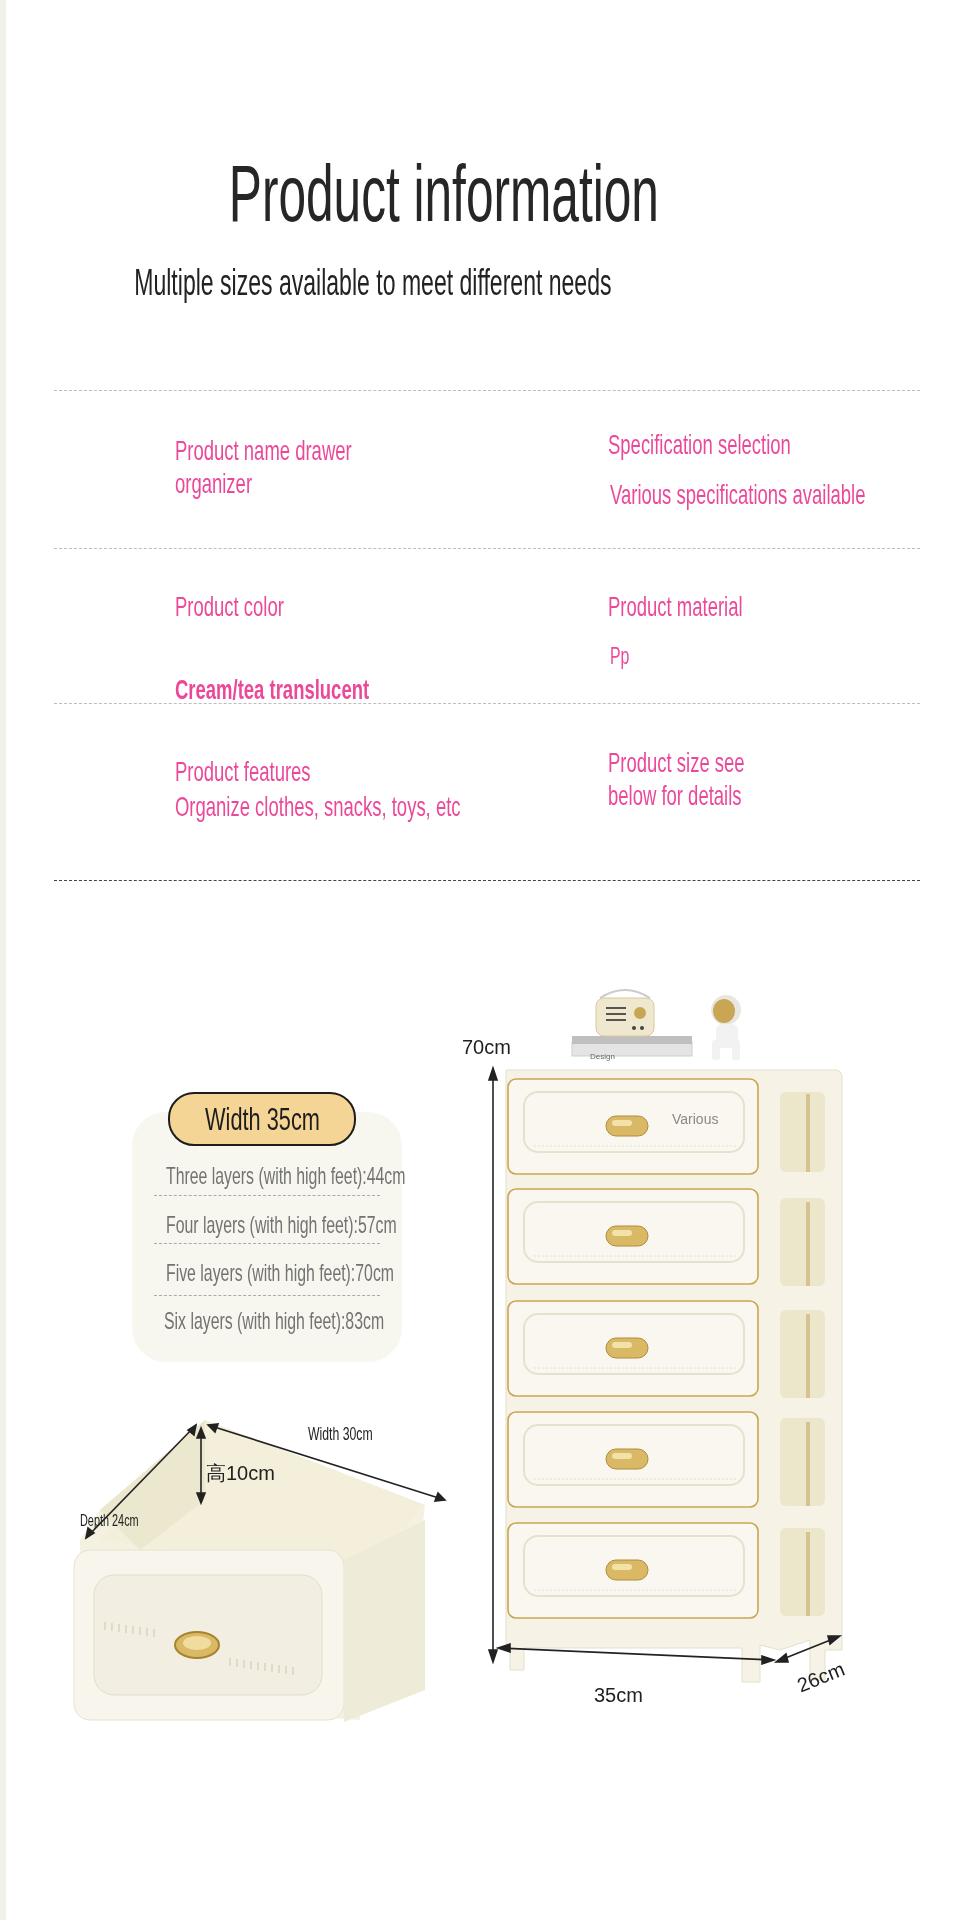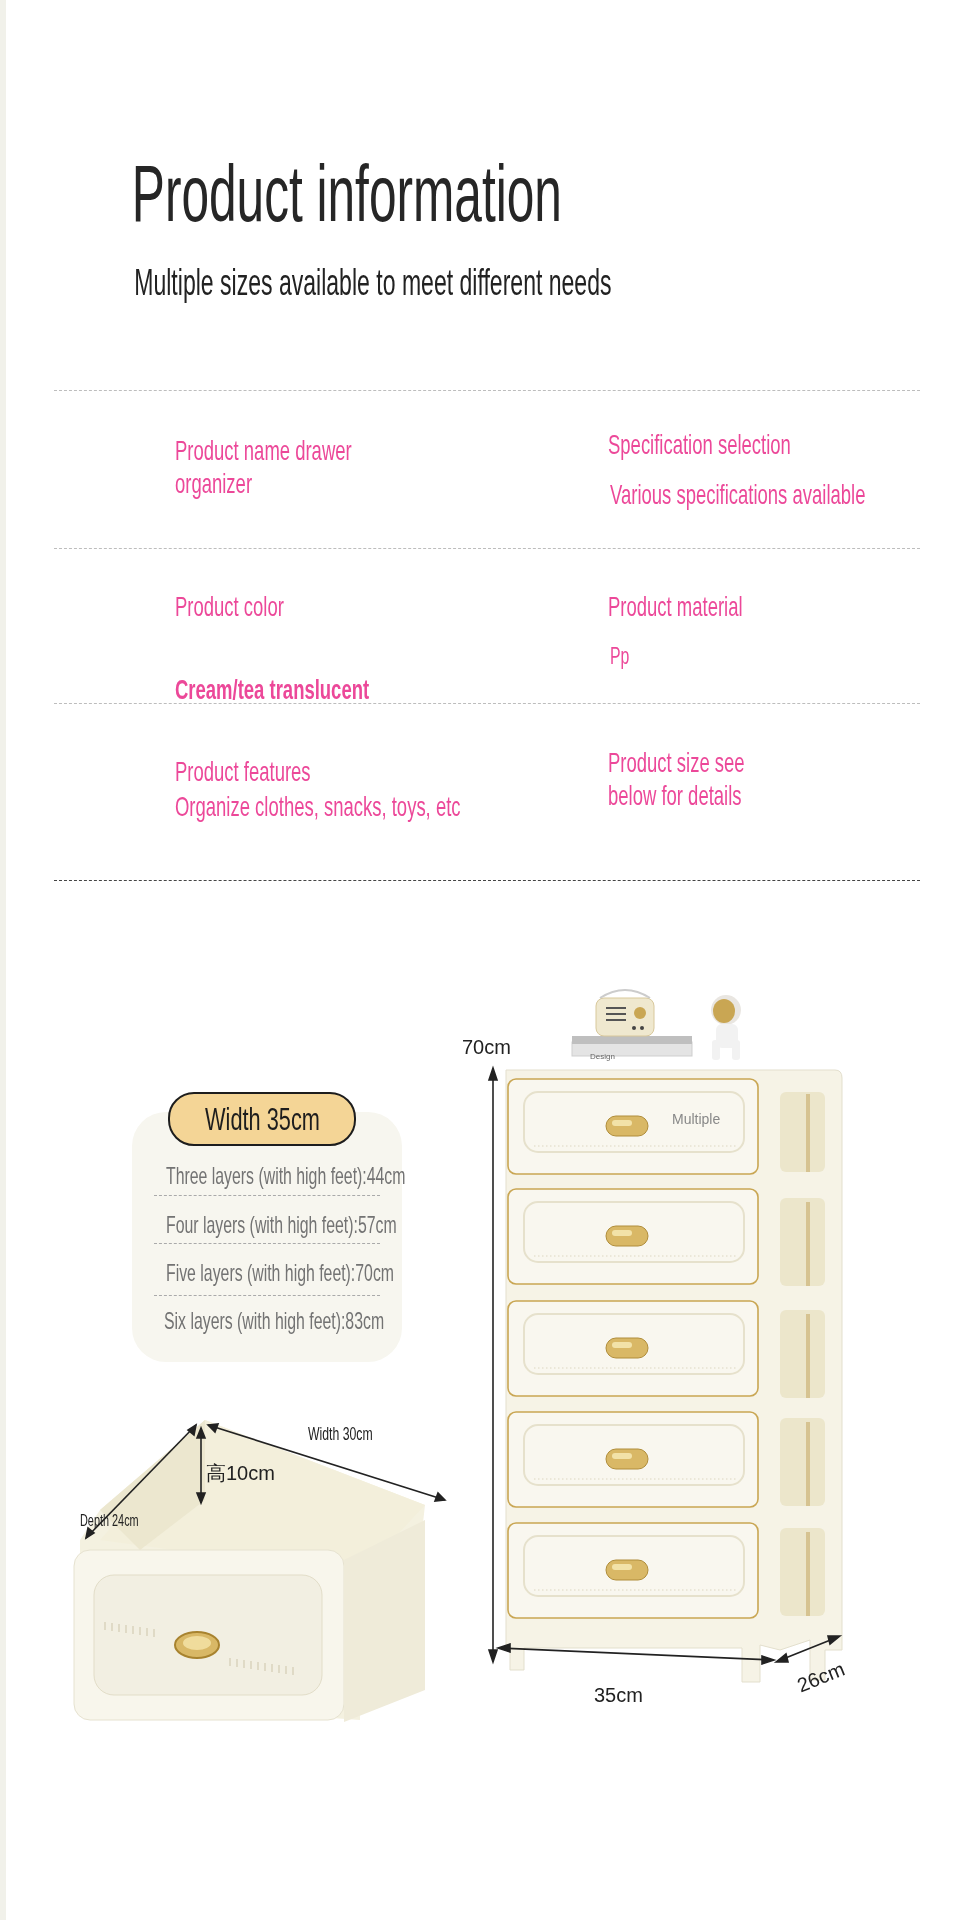--- a/index.html
+++ b/index.html
@@ -2,21 +2,21 @@
 <html><head>
 <meta charset="utf-8">
 <style>
   html, body { margin:0; padding:0; }
   body {
     width:960px; height:1920px; background:#ffffff; position:relative; overflow:hidden;
     font-family: "Liberation Sans", sans-serif; color:#222;
   }
   .left-strip { position:absolute; left:0; top:0; width:6px; height:1920px; background:#f1f1ea; }
 
-  .title { position:absolute; top:148px; left:0; width:888px; text-align:left; }
+  .title { position:absolute; top:148px; left:0; width:888px; text-align:center; }
   .title span { font-size:80px; color:#262626; font-weight:400; display:inline-block; transform:scaleX(0.62); letter-spacing:0px; }
   .subtitle { position:absolute; top:262px; left:0; width:960px; }
   .subtitle span { font-size:36px; color:#222; display:inline-block; transform:scaleX(0.64); }
 
   .divider { position:absolute; left:54px; width:866px; height:0; border-top:1px dashed #bdbdbd; }
   .divider.dark { border-top:1.5px dashed #444; }
 
   .cell { position:absolute; font-size:28px; color:#ec4899; line-height:33px; }
   .cell .t { display:inline-block; transform:scaleX(0.66); transform-origin:left top; white-space:nowrap; }
 
@@ -211,17 +211,17 @@
 
   <g stroke="#222" stroke-width="1.6" fill="#222">
     <line x1="20" y1="668" x2="292" y2="680"></line>
     <polygon points="18,668 30,664 30,672"></polygon>
     <polygon points="294,680 282,684 282,676"></polygon>
     <line x1="298" y1="681" x2="358" y2="657"></line>
     <polygon points="296,682 306,674 308,682"></polygon>
     <polygon points="360,656 350,664 348,656"></polygon>
   </g>
 </svg>
-<div class="dim" style="left:672px; top:1111px; font-size:14px; color:#888;"><span>Multiple</span></div>
+<div class="dim" style="left:672px; top:1111px; font-size:14px; color:#888;"><span>Various</span></div>
 <div class="dim" style="left:590px; top:1052px; font-size:8px; color:#666;"><span>Design</span></div>
 <div class="dim" style="left:462px; top:1036px;"><span>70cm</span></div>
 <div class="dim" style="left:594px; top:1684px;"><span>35cm</span></div>
 <div class="dim" style="left:794px; top:1676px; transform:rotate(-22deg); transform-origin:left top;"><span>26cm</span></div>
 
 </body></html>

